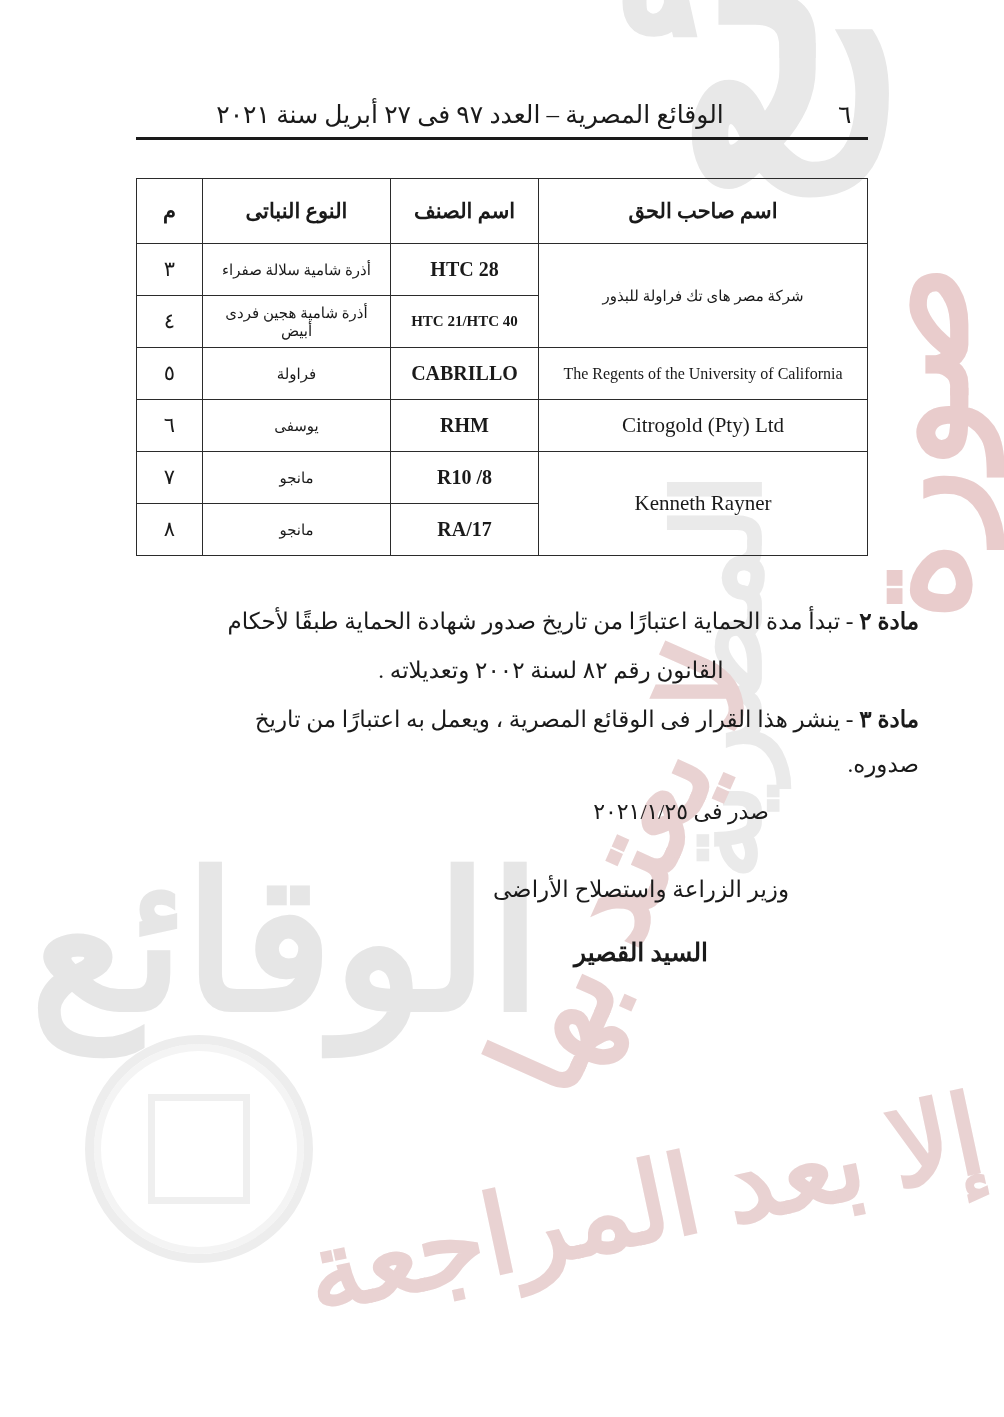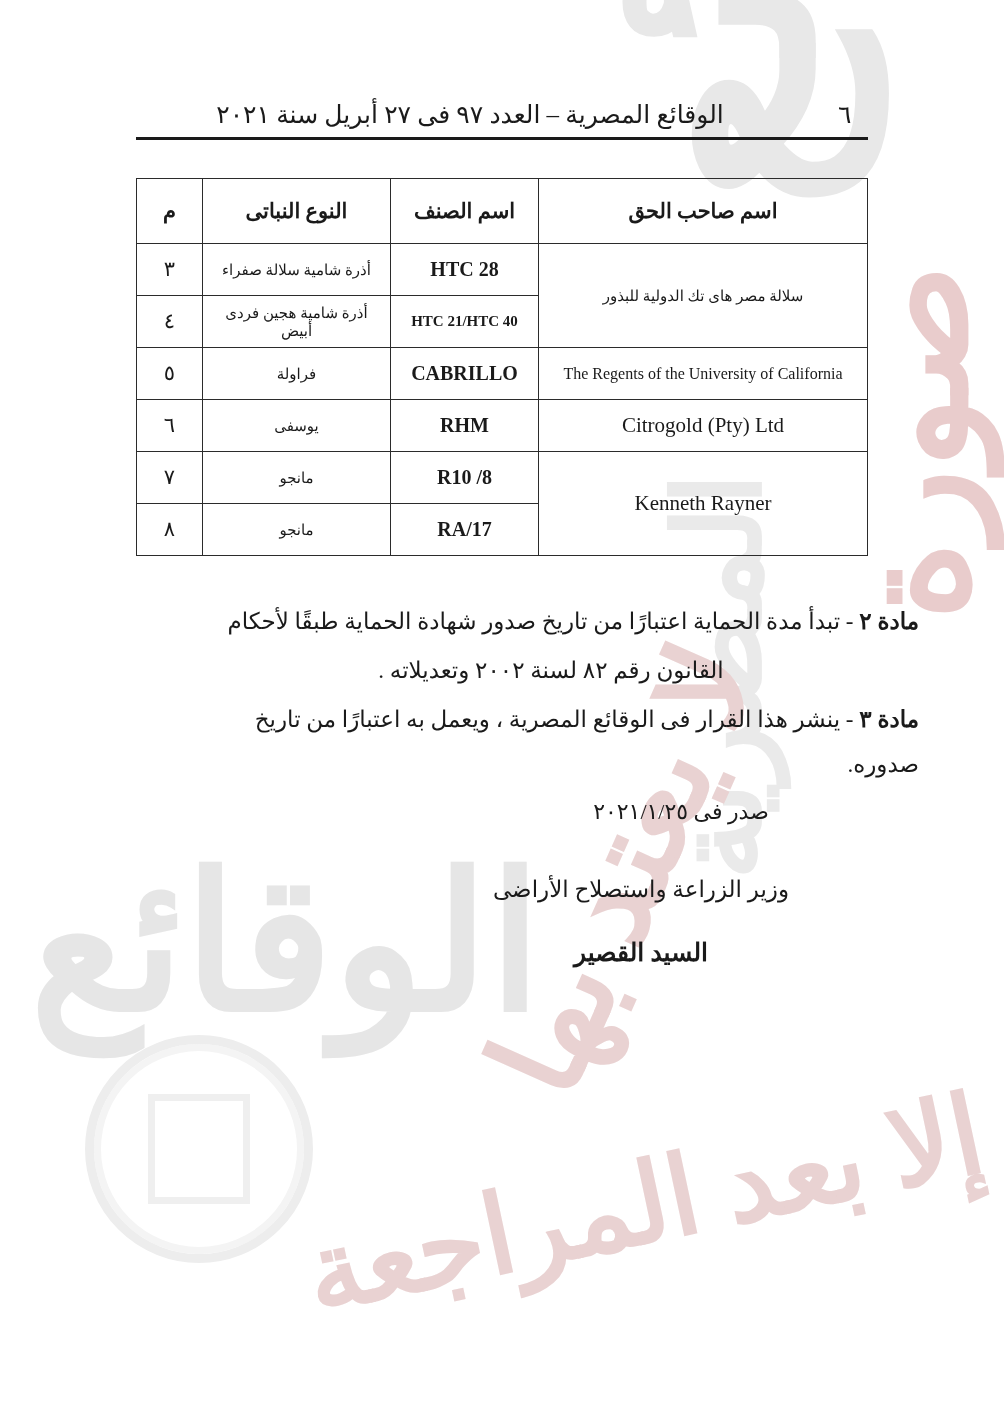--- a/index.html
+++ b/index.html
@@ -258,21 +258,21 @@
         <thead>
           <tr>
             <th>اسم صاحب الحق</th>
             <th>اسم الصنف</th>
             <th>النوع النباتى</th>
             <th>م</th>
           </tr>
         </thead>
         <tbody>
           <tr>
-            <td class="cell-owner ar" rowspan="2">سلالة مصر هاى تك الدولية للبذور</td>
+            <td class="cell-owner ar" rowspan="2">شركة مصر هاى تك فراولة للبذور</td>
             <td class="cell-name">HTC 28</td>
             <td class="cell-type">أذرة شامية سلالة صفراء</td>
             <td class="cell-num">٣</td>
           </tr>
           <tr>
             <td class="cell-name sm">HTC 21/HTC 40</td>
             <td class="cell-type">أذرة شامية هجين فردى أبيض</td>
             <td class="cell-num">٤</td>
           </tr>
           <tr>

